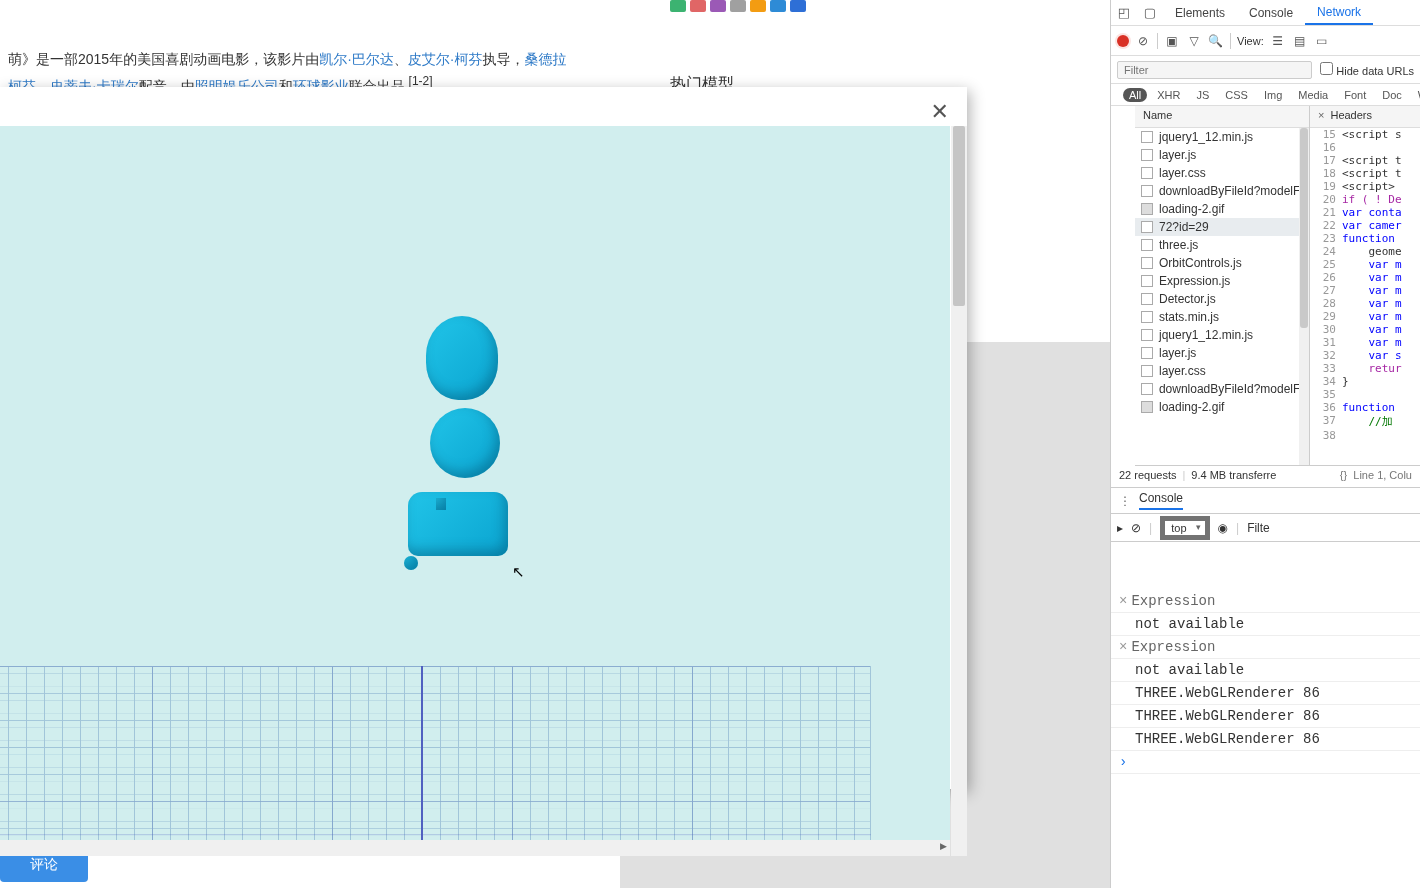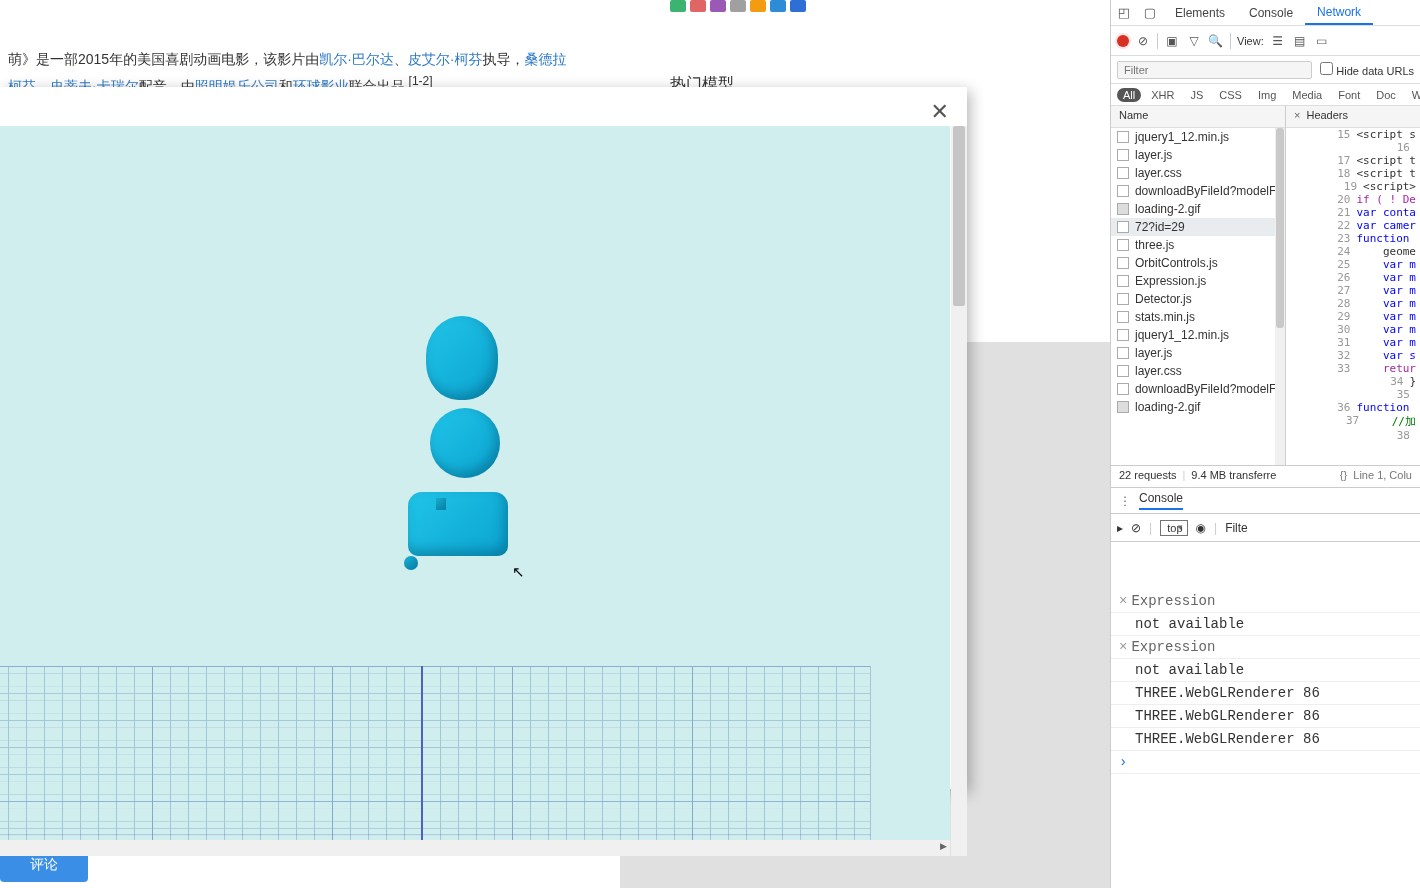--- a/index.html
+++ b/index.html
@@ -199,35 +199,35 @@
 }
 .dt-toolbar .ic { width: 16px; text-align: center; color: #555; font-size: 12px; }
 .dt-filter { height: 28px; padding: 2px 6px; gap: 8px; }
 .dt-filter input {
   flex: 1; border: 1px solid #ccc; padding: 2px 6px; font-size: 11px;
   background: #f5f5f5; border-radius: 2px;
 }
 .dt-filter label { font-size: 11px; white-space: nowrap; color: #333; }
 .dt-filters { height: 22px; padding: 0 6px; gap: 4px; font-size: 11px; }
 .dt-filters span { padding: 1px 6px; color: #555; cursor: pointer; }
-.dt-filters span.active { background: #555; color: #fff; border-radius: 8px; }
+.dt-filters span.active { background: #555; color: #fff; border-radius: 8px; margin-left: 6px; }
 .timeline {
   height: 64px; position: relative; border-bottom: 1px solid #ccc;
 }
 .timeline .tick {
   position: absolute; top: 2px; font-size: 10px; color: #555;
 }
 .timeline .bar {
   position: absolute; top: 22px; width: 1px; height: 38px; background: #bbb;
 }
 .timeline .mark {
   position: absolute; top: 22px; width: 2px; height: 38px; background: #57d;
 }
 .net-split {
-  display: flex; height: 360px; border-bottom: 1px solid #ccc;
+  display: flex; height: 360px; border-bottom: 1px solid #ccc; margin-left: 24px;
 }
 .net-left {
   width: 175px; border-right: 1px solid #ccc;
   overflow: hidden; position: relative;
 }
 .net-left .hdr, .net-right .hdr {
   height: 22px; padding: 3px 8px; border-bottom: 1px solid #ddd;
   background: #f5f5f5; font-size: 11px; color: #333;
 }
 .net-left .row {
@@ -246,21 +246,21 @@
 .net-left .vscr .th {
   position: absolute; top: 0; left: 1px; width: 8px; height: 200px;
   background: #c9c9c9; border-radius: 3px;
 }
 .net-right { flex: 1; overflow: hidden; position: relative; }
 .net-right .hdr .x { float: left; margin-right: 6px; color: #666; }
 .code {
   font-family: Consolas, monospace; font-size: 11px;
   padding: 0 4px;
 }
-.code .line { display: flex; white-space: pre; justify-content: flex-end; }
+.code .line { display: flex; white-space: pre; }
 .code .ln { width: 22px; text-align: right; color: #999; margin-right: 6px; }
 .code .kw { color: #a626a4; }
 .code .kw2 { color: #0000ff; }
 .code .cm { color: #007700; }
 .status {
   height: 22px; padding: 3px 8px; font-size: 11px;
   color: #333; border-bottom: 1px solid #ccc;
 }
 .status .sep { color: #ccc; margin: 0 6px; }
 .status .rt { float: right; color: #777; }
@@ -268,21 +268,21 @@
   height: 26px; padding: 4px 8px; border-bottom: 1px solid #ccc;
   display: flex; align-items: center; gap: 8px;
 }
 .console-tab .dots { color: #666; }
 .console-tab .lbl { border-bottom: 2px solid #1a73e8; padding-bottom: 3px; }
 .console-top {
   height: 28px; display: flex; align-items: center; gap: 8px;
   padding: 0 6px; border-bottom: 1px solid #ccc;
 }
 .console-top .sel {
-  border: 1px solid #737373; padding: 1px 4px 1px 6px; font-size: 11px;
+  border: 5px solid #737373; padding: 1px 18px 1px 6px; font-size: 11px;
   position: relative; background: #fff;
 }
 .console-top .sel::after { content: "▾"; position: absolute; right: 4px; font-size: 9px; color: #666; }
 .console-body { font-family: Liberation Mono, monospace; font-size: 14px; margin-top: 48px; }
 .console-body .row { padding: 3px 8px; border-bottom: 1px solid #eee; }
 .console-body .expr { color: #666; }
 .console-body .x { color: #999; margin-right: 4px; }
 .console-body .msg { color: #333; padding-left: 24px; }
 .console-body .prompt { color: #1a73e8; }
 </style>

